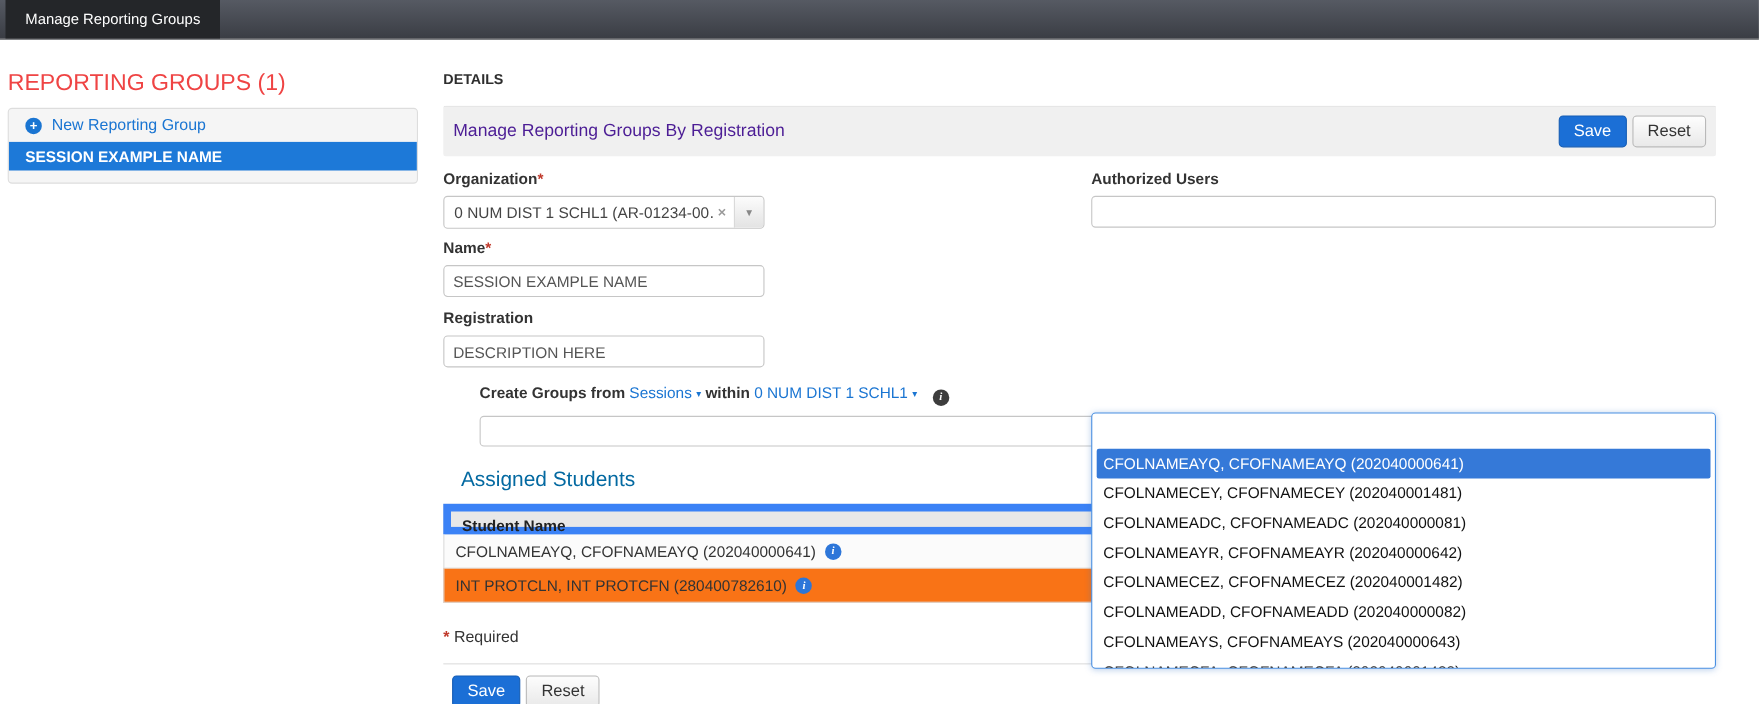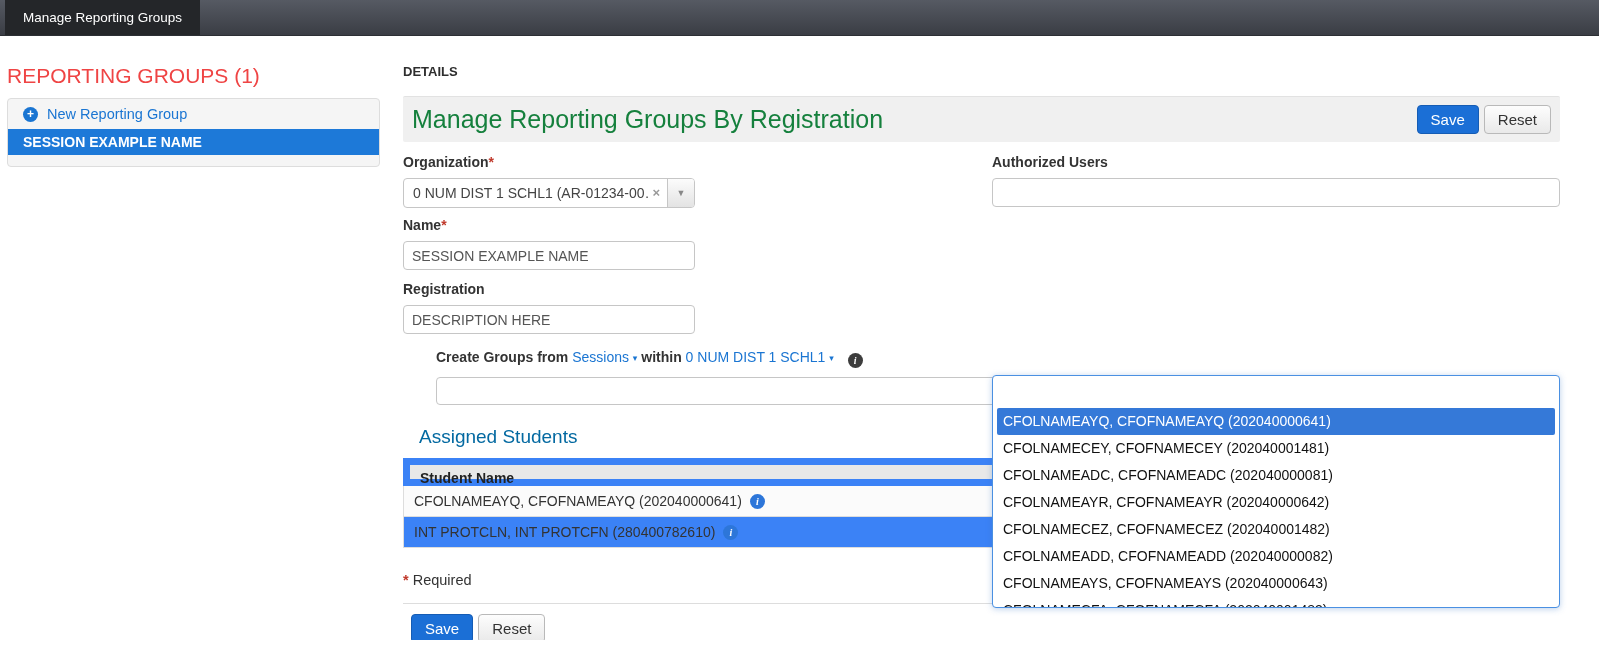--- a/index.html
+++ b/index.html
@@ -25,21 +25,21 @@
   .group-item { padding:4px 15px; font-size:14px; line-height:18px; cursor:pointer; }
   .group-item.selected { background:#1d79d8; color:#fff; font-weight:bold; }
 
   
   .main { position:absolute; left:403px; top:60px; width:1157px; height:602px; }
   .details-title { position:absolute; left:0; top:4px; font-size:13px; font-weight:bold; color:#2e2e2e; }
 
   .panel { position:absolute; left:0; top:36px; width:100%; height:46px; background:#f0f0f0;
            border-top:1px solid #e2e2e2; display:flex; align-items:center;
            justify-content:space-between; padding:0 9px; border-radius:2px; }
-  .panel-title { font-size:25px; color:#15803d; font-weight:400; }
+  .panel-title { font-size:16px; color:#4c1d95; font-weight:400; }
   .btn-row { display:flex; gap:5px; }
   .btn { font-size:15px; padding:5px 13px; border-radius:4px; cursor:pointer;
          font-family:"Liberation Sans", sans-serif; }
   .btn-primary { background:#1b6fd6; border:1px solid #155cb4; color:#fff; }
   .btn-default { background:linear-gradient(#fdfdfd,#e9e9e9); border:1px solid #b9b9b9; color:#333; }
 
   .form-label { display:block; font-size:14px; font-weight:bold; color:#333; margin-bottom:8px; }
   .req { color:#c0392b; font-weight:bold; }
   .text-input { height:29px; width:100%; border:1px solid #c6c6c6; border-radius:4px;
                 padding:0 8px; font-size:14px; color:#555; background:#fff;
@@ -86,21 +86,21 @@
   .result-item { height:27px; line-height:27px; padding:0 10px; font-size:14px;
                  color:#111; white-space:nowrap; overflow:hidden; cursor:pointer; }
   .result-item.highlighted { margin:0 4px; padding:0 6px; background:#3579d8; color:#fff; border-radius:2px; }
 
   .assigned-title { position:absolute; left:16px; top:366px; font-size:19px; color:#0369a1; }
 
   .students-table { position:absolute; left:0; top:398px; width:100%; }
   .t-header { height:28px; line-height:27px; background:#e8e8e8; border:7px solid #3b82f6;
               font-weight:bold; font-size:14px; color:#222; padding:0 10px; }
   .t-row { height:31px; border:1px solid #ddd; border-top:none; padding:0 10px;
-           font-size:14px; color:#333; display:flex; align-items:center; gap:4px; background:#3b82f6; }
+           font-size:14px; color:#333; display:flex; align-items:center; gap:4px; background:#f97316; }
   .t-row:nth-child(even) { background:#fbfbfb; }
 
   .required-note { position:absolute; left:0; top:512px; font-size:14.5px; color:#333; }
   .footer-divider { position:absolute; left:0; top:543px; width:100%; border-top:1px solid #ddd; }
   .footer-buttons { position:absolute; left:8px; top:554px; display:flex; gap:5px; }
 </style>
 </head>
 <body>
 
 <div class="page">

